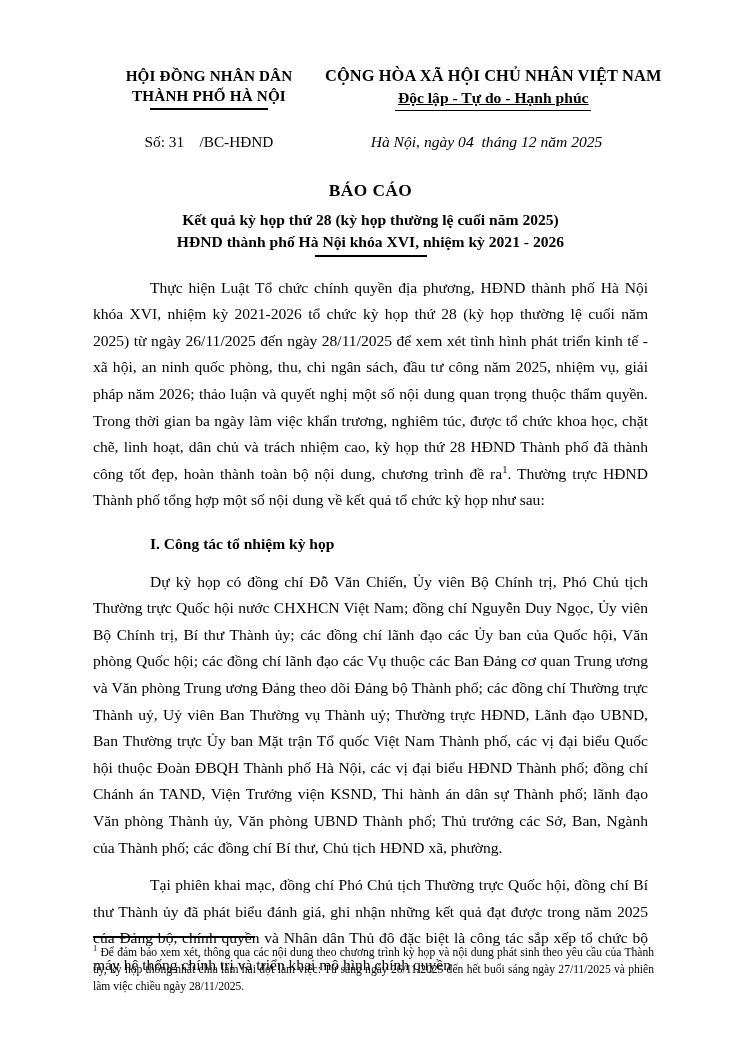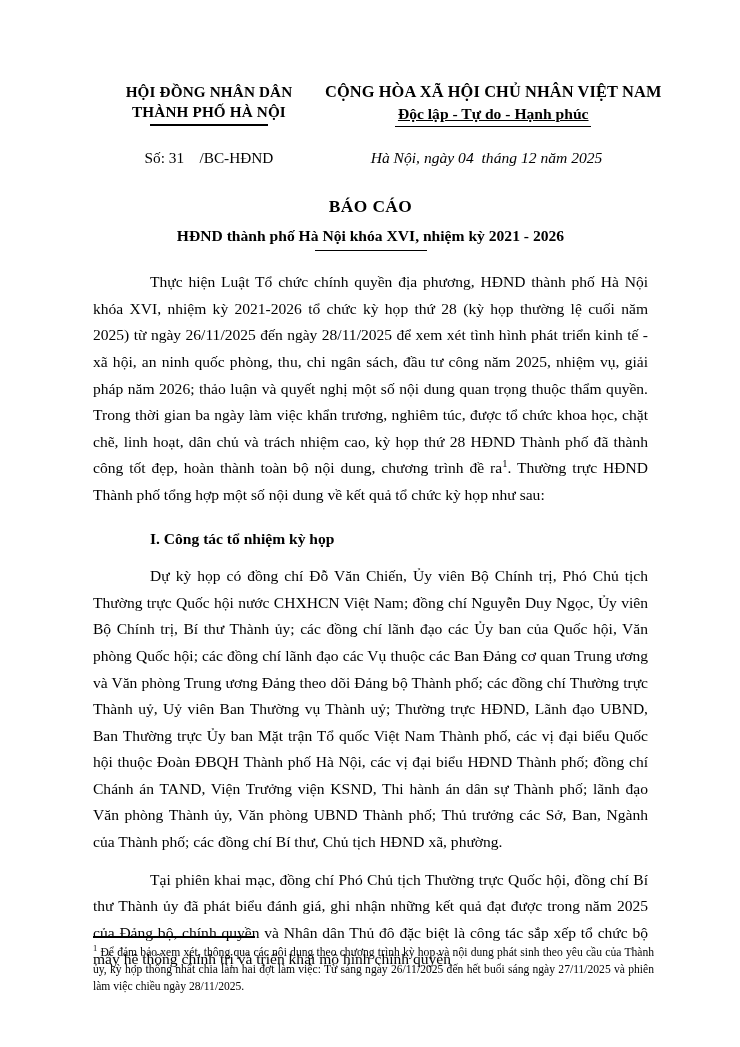--- a/index.html
+++ b/index.html
@@ -16,21 +16,21 @@
     color: #000000;
     overflow: hidden;
   }
 
   .page {
     position: absolute;
     left: 0; top: 0;
     width: 740px;
     height: 1047px;
     box-sizing: border-box;
-    padding: 16px 92px 0 93px;
+    padding: 0 92px 0 93px;
   }
 
   
   .letterhead {
     display: flex;
     align-items: flex-start;
     padding-top: 66px;
   }
   .lh-left {
     width: 232px;
@@ -194,20 +194,21 @@
   </div>
 
   <div class="idline">
     <div class="idline-left">Số: 31    /BC-HĐND</div>
     <div class="idline-right">Hà Nội, ngày 04  tháng 12 năm 2025</div>
   </div>
 
   <div class="titleblock">
     <div class="doc-type">BÁO CÁO</div>
     <div class="doc-subtitle">
+      <div>Kết quả kỳ họp thứ 28 (kỳ họp thường lệ cuối năm 2025)</div>
       <div>HĐND thành phố Hà Nội khóa XVI, nhiệm kỳ 2021 - 2026</div>
     </div>
     <div class="rule-under-title"></div>
   </div>
 
   <div class="body">
 
     <p class="para"><span>Thực hiện Luật Tổ chức chính quyền địa phương, HĐND thành phố Hà Nội khóa XVI, nhiệm kỳ 2021-2026 tổ chức kỳ họp thứ 28 (kỳ họp thường lệ cuối năm 2025) từ ngày 26/11/2025 đến ngày 28/11/2025 để xem xét tình hình phát triển kinh tế - xã hội, an ninh quốc phòng, thu, chi ngân sách, đầu tư công năm 2025, nhiệm vụ, giải pháp năm 2026; thảo luận và quyết nghị một số nội dung quan trọng thuộc thẩm quyền. Trong thời gian ba ngày làm việc khẩn trương, nghiêm túc, được tổ chức khoa học, chặt chẽ, linh hoạt, dân chủ và trách nhiệm cao, kỳ họp thứ 28 HĐND Thành phố đã thành công tốt đẹp, hoàn thành toàn bộ nội dung, chương trình đề ra</span><sup class="fnref">1</sup><span>. Thường trực HĐND Thành phố tổng hợp một số nội dung về kết quả tổ chức kỳ họp như sau:</span></p>
 
     <h2 class="section">I. Công tác tổ nhiệm kỳ họp</h2>

